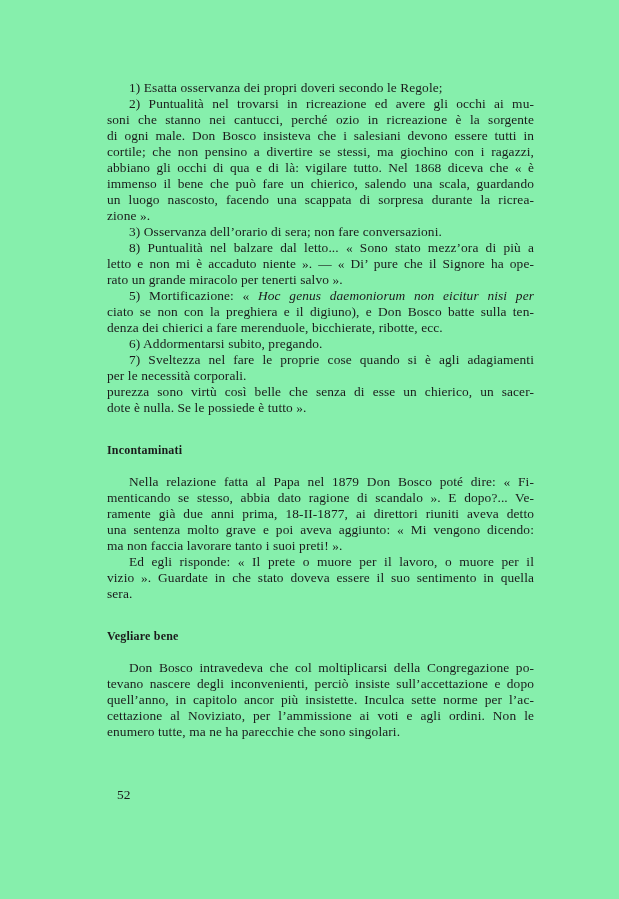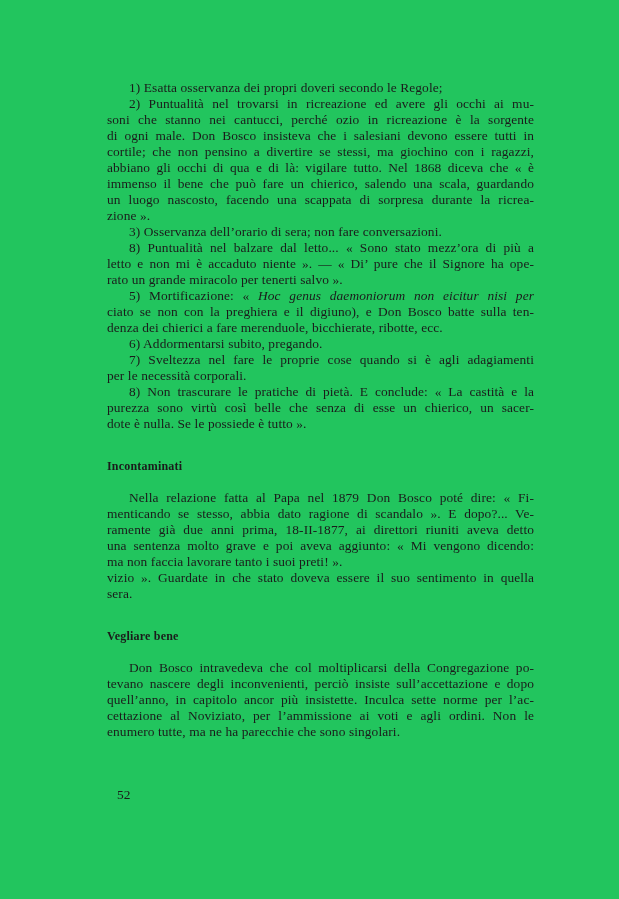--- a/index.html
+++ b/index.html
@@ -1,20 +1,20 @@
 <!DOCTYPE html>
 <html><head>
 <meta charset="utf-8">
 <style>
   html, body { margin: 0; padding: 0; background: #ffffff; }
   .page {
     position: relative;
     width: 619px;
     height: 899px;
-    background: #22c55e;
+    background: #86efac;
     overflow: hidden;
     font-family: "Liberation Serif", serif;
     color: #1b1b1b;
   }
   .text-block {
     position: absolute;
     left: 107px;
     top: 80px;
     width: 427px;
     font-size: 13.4px;
@@ -73,33 +73,33 @@
         <div class="line last">denza dei chierici a fare merenduole, bicchierate, ribotte, ecc.</div>
       </div>
       <div class="para">
         <div class="line first last">6) Addormentarsi subito, pregando.</div>
       </div>
       <div class="para">
         <div class="line first">7) Sveltezza nel fare le proprie cose quando si è agli adagiamenti</div>
         <div class="line last">per le necessità corporali.</div>
       </div>
       <div class="para">
-        <div class="line first">8) Non trascurare le pratiche di pietà. E conclude: « La castità e la</div>
         <div class="line">purezza sono virtù così belle che senza di esse un chierico, un sacer-</div>
         <div class="line last">dote è nulla. Se le possiede è tutto ».</div>
       </div>
       <div class="heading">Incontaminati</div>
       <div class="para">
         <div class="line first">Nella relazione fatta al Papa nel 1879 Don Bosco poté dire: « Fi-</div>
         <div class="line">menticando se stesso, abbia dato ragione di scandalo ». E dopo?... Ve-</div>
         <div class="line">ramente già due anni prima, 18-II-1877, ai direttori riuniti aveva detto</div>
         <div class="line">una sentenza molto grave e poi aveva aggiunto: « Mi vengono dicendo:</div>
         <div class="line last">ma non faccia lavorare tanto i suoi preti! ».</div>
       </div>
       <div class="para">
+        <div class="line first">Ed egli risponde: « Il prete o muore per il lavoro, o muore per il</div>
         <div class="line">vizio ». Guardate in che stato doveva essere il suo sentimento in quella</div>
         <div class="line last">sera.</div>
       </div>
       <div class="heading">Vegliare bene</div>
       <div class="para">
         <div class="line first">Don Bosco intravedeva che col moltiplicarsi della Congregazione po-</div>
         <div class="line">tevano nascere degli inconvenienti, perciò insiste sull’accettazione e dopo</div>
         <div class="line">quell’anno, in capitolo ancor più insistette. Inculca sette norme per l’ac-</div>
         <div class="line">cettazione al Noviziato, per l’ammissione ai voti e agli ordini. Non le</div>
         <div class="line last">enumero tutte, ma ne ha parecchie che sono singolari.</div>

